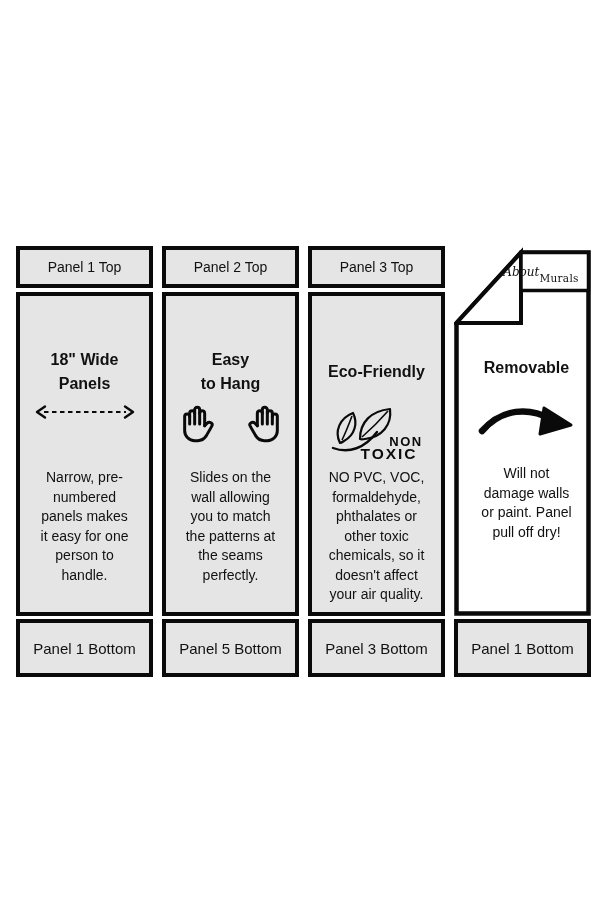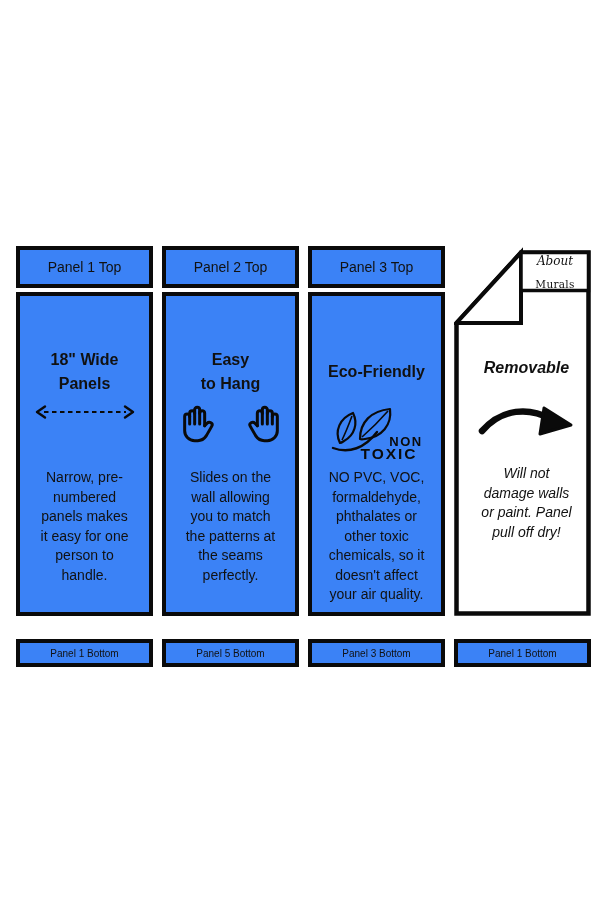--- a/index.html
+++ b/index.html
@@ -2,36 +2,36 @@
 <html><head>
 <meta charset="utf-8">
 <style>
   html,body{margin:0;padding:0;}
   body{
     width:600px;height:900px;background:#ffffff;position:relative;overflow:hidden;
     font-family:"Liberation Sans","DejaVu Sans",sans-serif;color:#111;
   }
   .strip{position:absolute;left:16px;top:246px;display:flex;gap:9px;}
   .panel{width:137px;display:flex;flex-direction:column;}
-  .pbox{box-sizing:border-box;border:4px solid #0a0a0a;background:#3b82f6;
+  .pbox{box-sizing:border-box;border:4px solid #0a0a0a;background:#e5e5e5;
         display:flex;align-items:center;justify-content:center;text-align:center;}
   .phead{height:42px;margin-bottom:4px;font-size:14px;}
   .pbody{height:324px;margin-bottom:3px;display:block;padding-top:50px;}
-  .pfoot{height:28px;font-size:10px;margin-top:20px;}
+  .pfoot{height:58px;font-size:15px;}
   .heading{height:52px;display:flex;align-items:center;justify-content:center;text-align:center;}
   .heading span{white-space:pre-line;font-weight:bold;font-size:16px;line-height:24px;}
   .icon-zone{height:56px;margin-top:6px;display:flex;justify-content:center;gap:26px;}
   .para{margin-top:8px;text-align:center;}
   .para span{white-space:pre-line;font-size:14px;line-height:19.5px;}
   
   .p4top{position:relative;height:370px;margin-bottom:3px;}
   .p4top > svg.outline{position:absolute;left:0;top:0;}
-  .p4content{position:absolute;left:8px;right:0;top:0;padding-top:96px;font-style:italic;}
-  .logo{position:absolute;left:67px;top:7px;width:68px;height:38px;
-        display:flex;flex-direction:column;align-items:center;justify-content:center;line-height:1;}
+  .p4content{position:absolute;left:8px;right:0;top:0;padding-top:96px;}
+  .logo{position:absolute;left:53px;top:7px;width:68px;height:38px;
+        display:flex;align-items:center;justify-content:center;line-height:1;}
   .logo .script{font-family:"DejaVu Serif","Liberation Serif",serif;font-style:italic;font-size:12px;}
   .logo .serif{font-family:"DejaVu Serif","Liberation Serif",serif;font-size:10.5px;margin-top:12px;letter-spacing:.3px;}
   svg{display:block;}
 </style>
 </head>
 <body>
 
 <div class="strip">
 
   <div class="panel">

